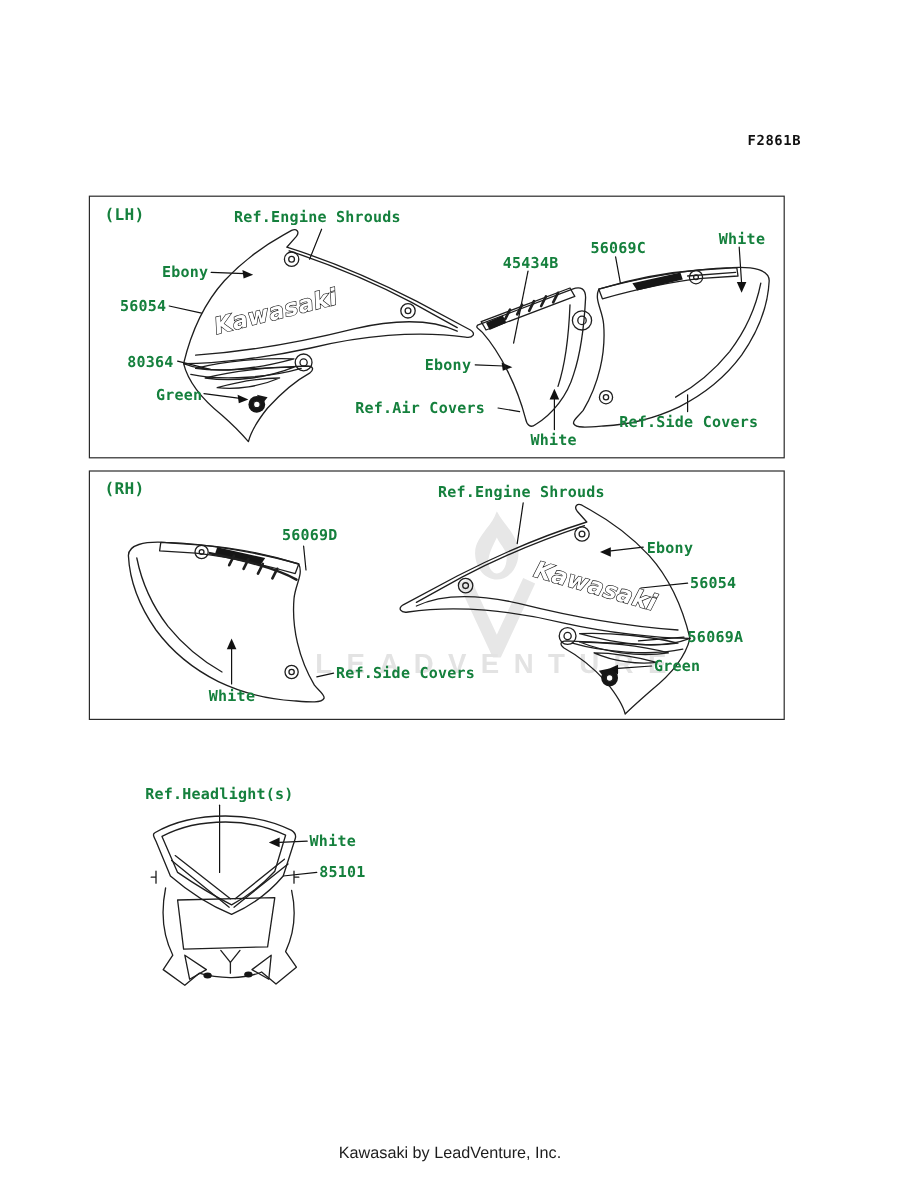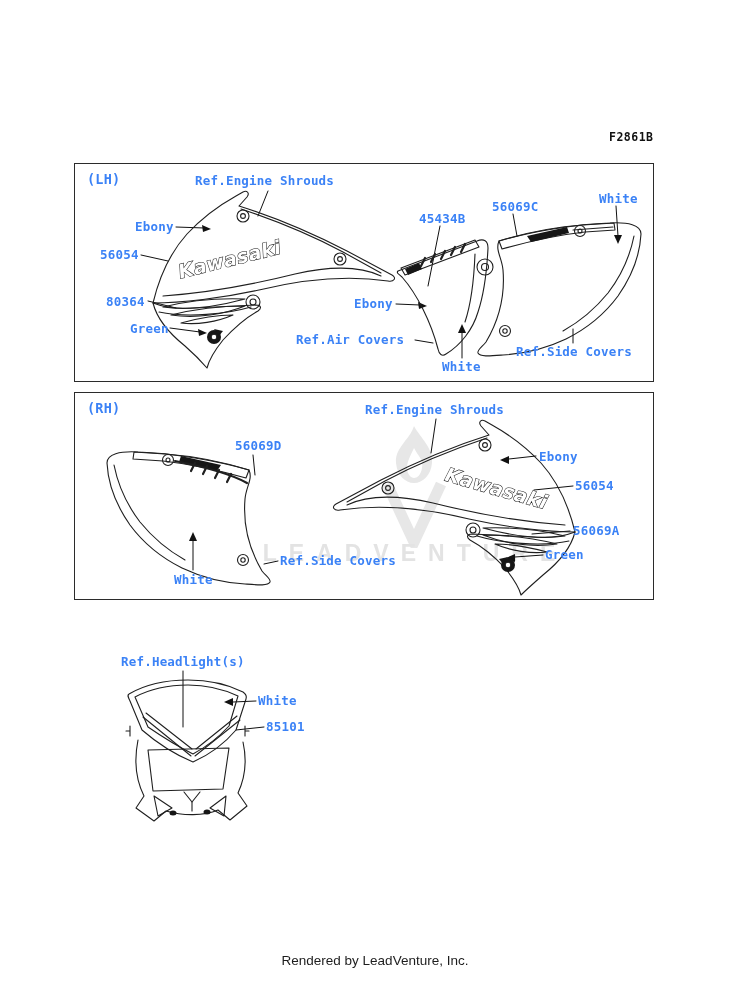--- a/index.html
+++ b/index.html
@@ -1,22 +1,22 @@
 <!DOCTYPE html>
 <html><head>
 <meta charset="utf-8">
 <style>
   html,body{margin:0;padding:0;background:#fff;}
   .page{position:relative;width:750px;height:981px;background:#fff;overflow:hidden;
         font-family:"DejaVu Sans Mono",monospace;}
-  .lbl{position:absolute;font:700 12.5px "DejaVu Sans Mono",monospace;color:#3b82f6;
+  .lbl{position:absolute;font:700 12.5px "DejaVu Sans Mono",monospace;color:#15803d;
        white-space:nowrap;letter-spacing:0.2px;line-height:1.1;}
   .view-lbl{font-size:13.5px;}
-  .doc-code{position:absolute;left:609px;top:110px;font:700 11.5px "DejaVu Sans Mono",monospace;
-            color:#111;letter-spacing:0.5px;margin-top:20px;}
+  .doc-code{position:absolute;left:623px;top:110px;font:700 11.5px "DejaVu Sans Mono",monospace;
+            color:#111;letter-spacing:0.5px;}
   .panel{position:absolute;border:1.5px solid #2b2b2b;background:transparent;}
   .panel-lh{left:74px;top:163px;width:578px;height:217px;}
   .panel-rh{left:74px;top:392px;width:578px;height:206px;}
   .panel svg,.hl-section svg{position:absolute;left:0;top:0;}
   .hl-section{position:absolute;left:106px;top:650px;width:260px;height:185px;}
   .art path,.art circle,.art line,.art ellipse,.art polyline{
      fill:none;stroke:#1f1f1f;stroke-width:1.1;stroke-linejoin:round;stroke-linecap:round;}
   .art .dk{fill:#161616;stroke:none;}
   .art .wt{fill:#fff;}
   .art .ldr{stroke:#111;stroke-width:1;}
@@ -226,15 +226,15 @@
         <path d="M86,152 L86,161"></path>
         <ellipse class="dk" cx="67" cy="163" rx="3.5" ry="2.5"></ellipse>
         <ellipse class="dk" cx="101" cy="162" rx="3.5" ry="2.5"></ellipse>
       </g>
     </svg>
     <span class="lbl" style="left:15px;top:5px">Ref.Headlight(s)</span>
     <span class="lbl" style="left:152px;top:44px">White</span>
     <span class="lbl" style="left:160px;top:70px">85101</span>
   </section>
 
-  <div class="footer">Rendered by LeadVenture, Inc.</div>
+  <div class="footer">Kawasaki by LeadVenture, Inc.</div>
 
 </div>
 
 </body></html>

